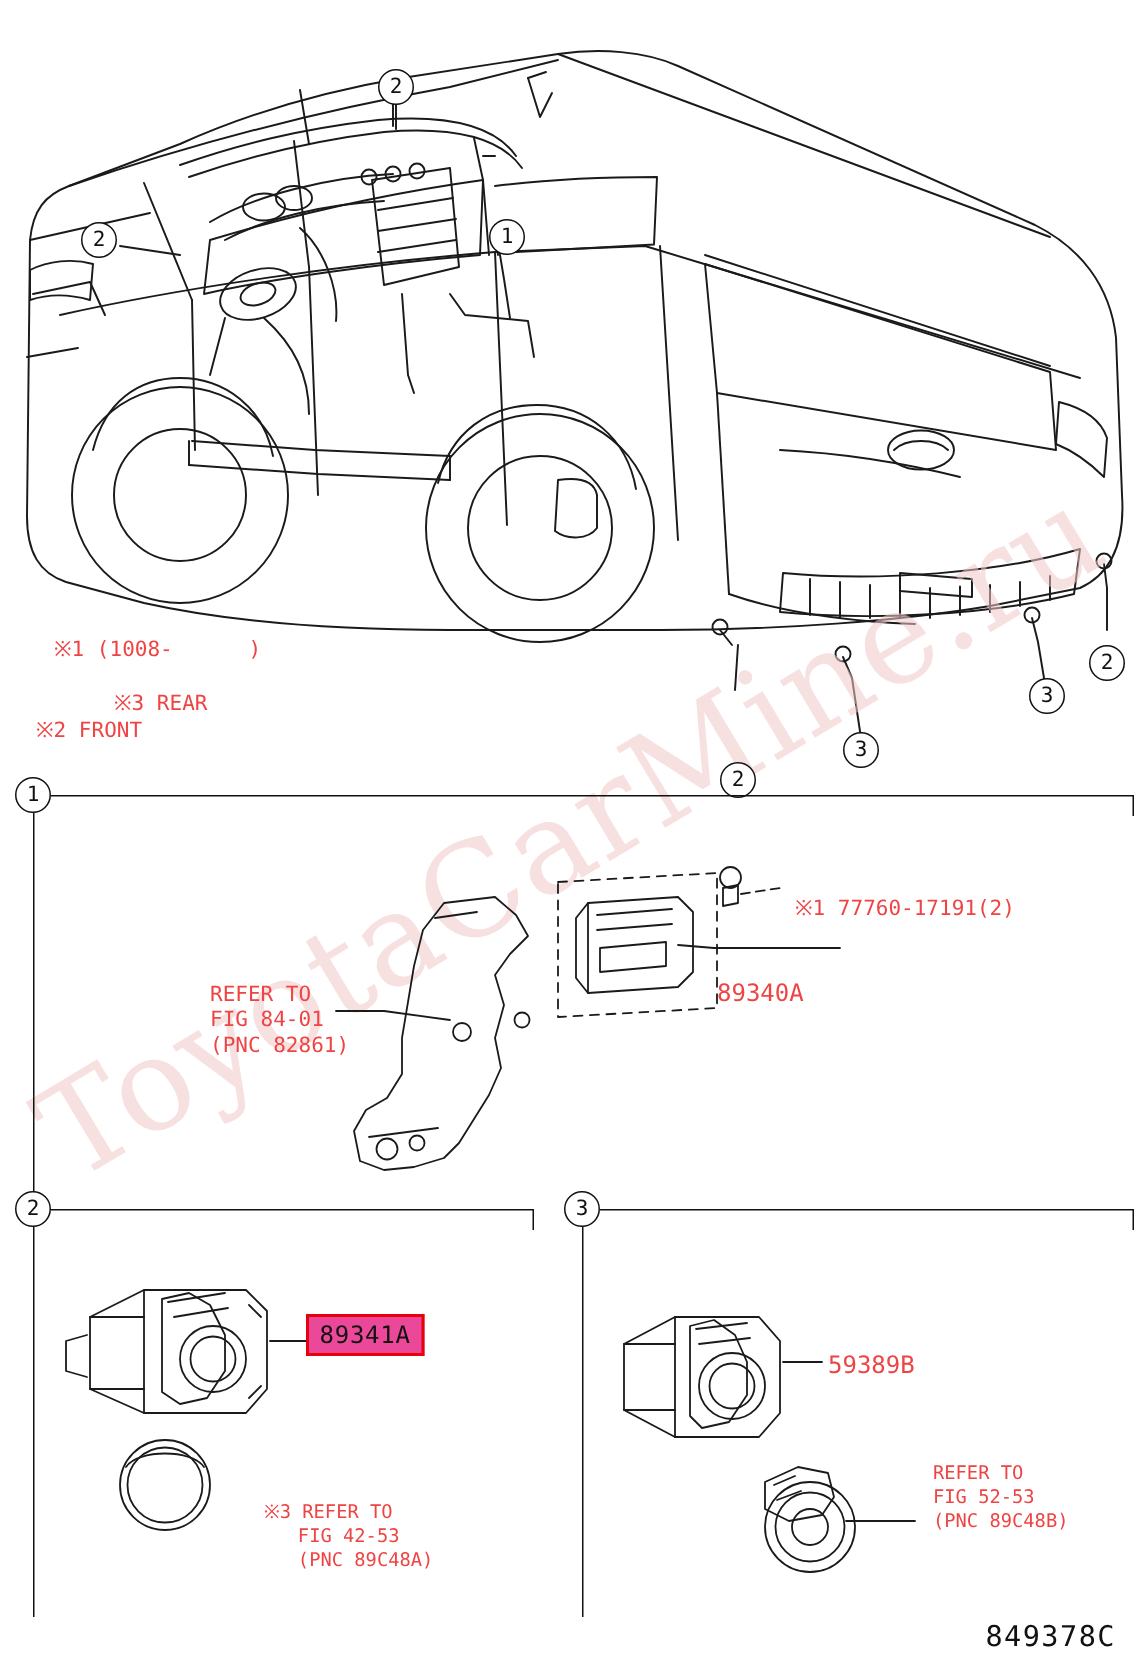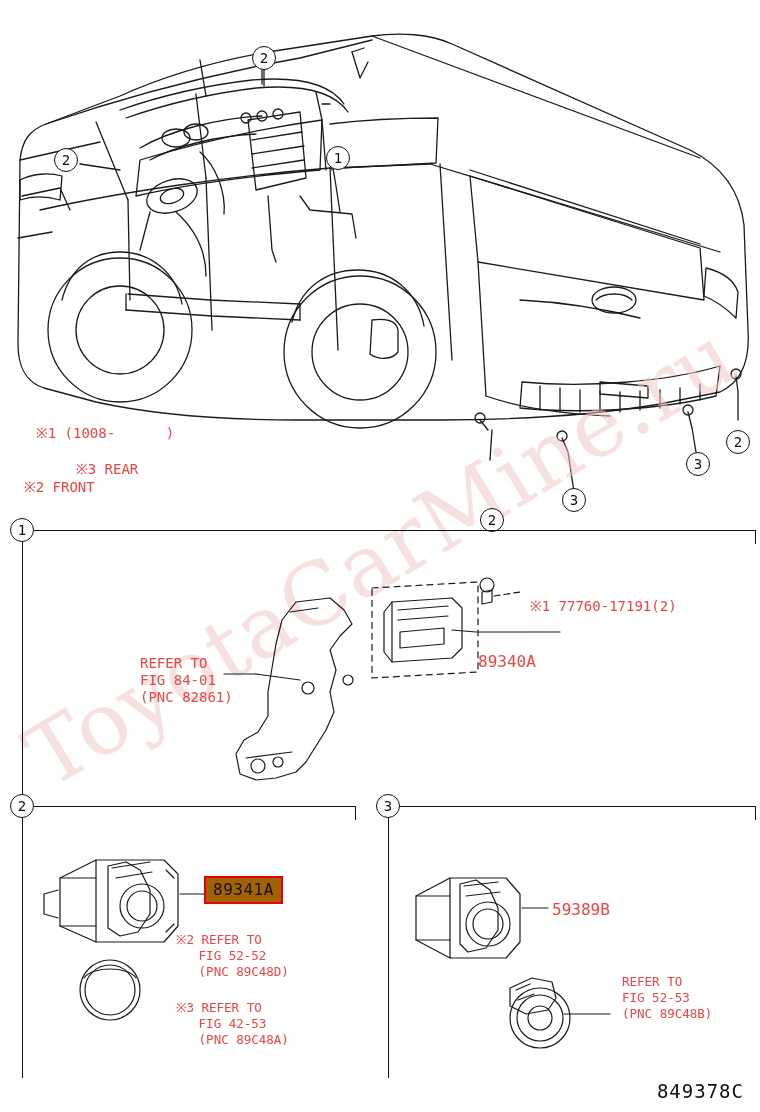--- a/index.html
+++ b/index.html
@@ -43,21 +43,21 @@
     width:24px;height:24px;border-radius:50%;
     border:1.3px solid #111;
     background:#fff;
     display:flex;align-items:center;justify-content:center;
     font-size:14px;font-family:"DejaVu Sans Mono", monospace;
     box-sizing:border-box;
   }
   .highlight{
     position:absolute;
     border:2px solid #e8000b;
-    background:#a16207;
+    background:#ec4899;
     padding:2px 7px 3px 7px;
     font-size:16px;
     font-family:"DejaVu Sans Mono", monospace;
     letter-spacing:.5px;
     box-sizing:border-box;
   }
   .secline{position:absolute;background:#111;height:1px;}
   .vline{position:absolute;background:#111;width:1px;}
   .footer{
     position:absolute;right:16px;bottom:10px;
@@ -280,23 +280,20 @@
 
       <path d="M180 76 L206 76"></path>
 
       <circle cx="110" cy="172" r="30"></circle>
       <circle cx="110" cy="172" r="25"></circle>
       <path d="M84 160 C92 148 128 148 136 160"></path>
     </g>
   </svg>
 
   <div class="highlight" style="left:204px;top:876px;">89341A</div>
-  <div class="lbl sm" style="left:176px;top:932px;">※2 REFER TO
-   FIG 52-52
-   (PNC 89C48D)</div>
   <div class="lbl sm" style="left:176px;top:1000px;">※3 REFER TO
    FIG 42-53
    (PNC 89C48A)</div>
 
   <div class="circnum" style="left:376px;top:794px;">
       <span>3</span>
     </div>
   <div class="secline" style="left:400px;top:806px;width:356px;"></div>
   <div class="vline" style="left:755px;top:806px;height:14px;"></div>
   <div class="vline" style="left:388px;top:818px;height:260px;"></div>

